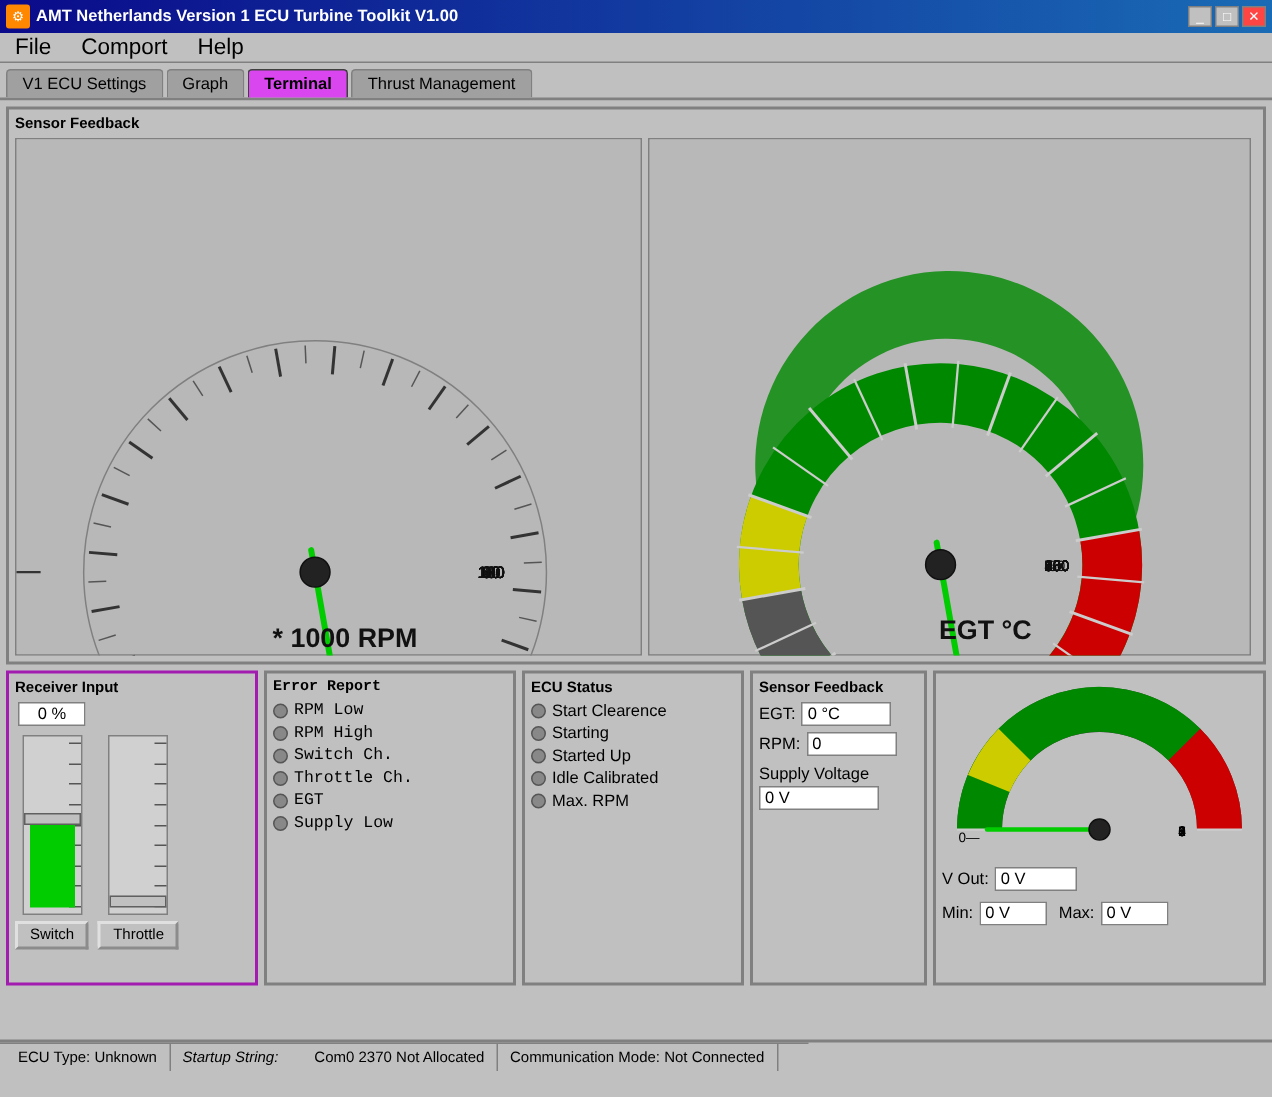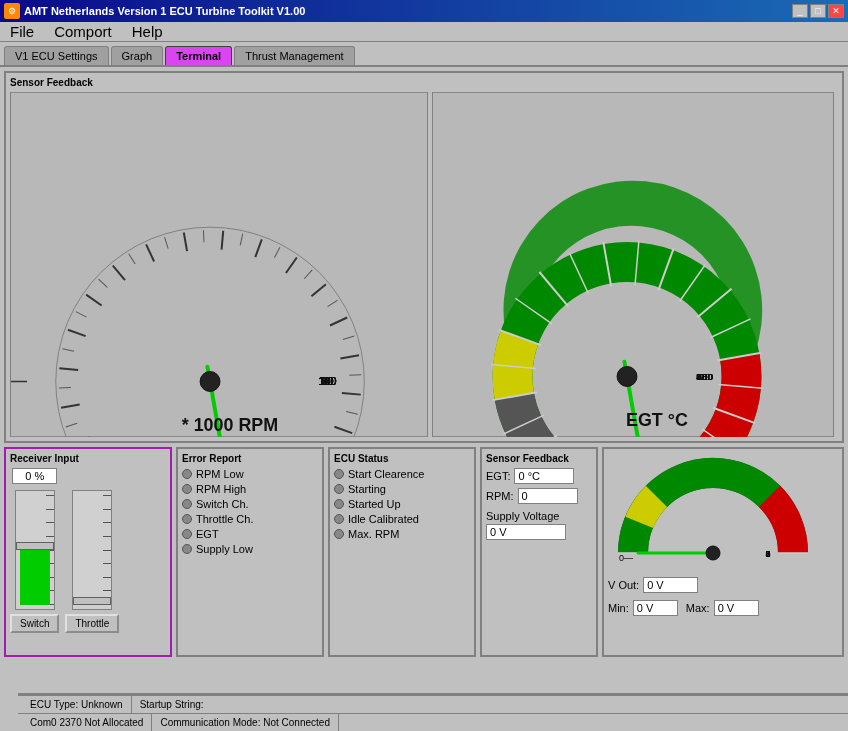--- a/index.html
+++ b/index.html
@@ -117,21 +117,22 @@
       border: 2px solid #a21caf;
       padding: 4px;
       width: 168px;
       position: relative;
     }
 
     
     .error-report {
       border: 2px solid #808080;
       padding: 4px;
-      width: 148px;
+      width: 168px;
+      font-family: Liberation Mono, monospace;
     }
 
     
     .ecu-status {
       border: 2px solid #808080;
       padding: 4px;
       width: 148px;
     }
 
     
@@ -186,43 +187,43 @@
       margin-bottom: 4px;
     }
     .field-label { font-size: 11px; }
 
     
     .status-bar {
       background: #c0c0c0;
       border-top: 2px solid #808080;
       height: 38px;
       display: flex;
-      flex-direction: column;
+      flex-direction: row;
       position: absolute;
       bottom: 0;
-      left: 18px;
+      left: 0;
       right: 0;
     }
     .status-row {
       display: flex;
       height: 19px;
       align-items: center;
       border-top: 1px solid #808080;
       padding: 0 4px;
       gap: 0;
     }
     .status-cell {
       padding: 0 8px;
       border-right: 1px solid #808080;
       height: 100%;
       display: flex;
       align-items: center;
       font-size: 10px;
     }
-    .status-cell:last-child { border-right: none; }
+    .status-cell:last-child { border-right: none; font-style: italic; }
 
     
     .pct-display {
       background: white;
       border: 1px solid #808080;
       width: 45px;
       text-align: center;
       font-size: 11px;
       padding: 1px;
     }

